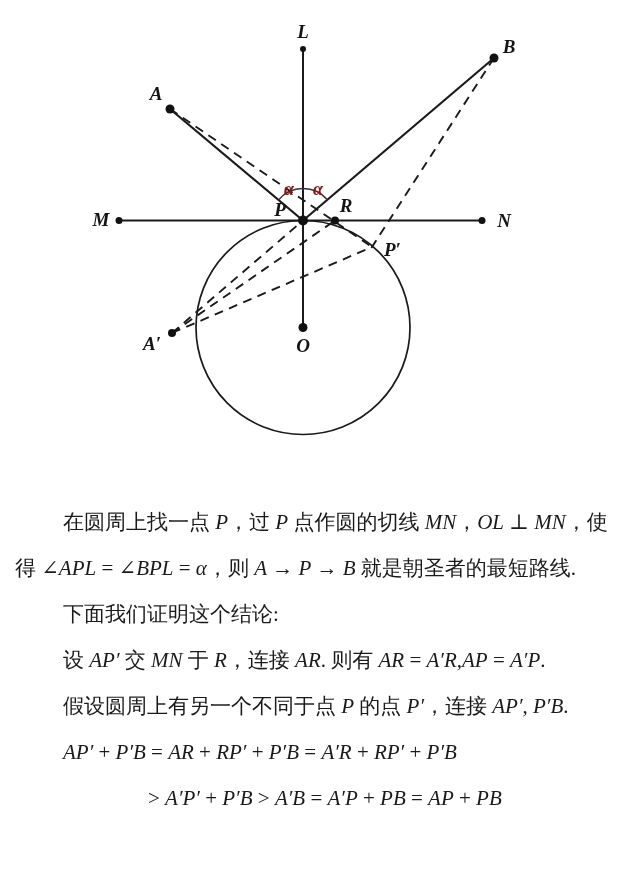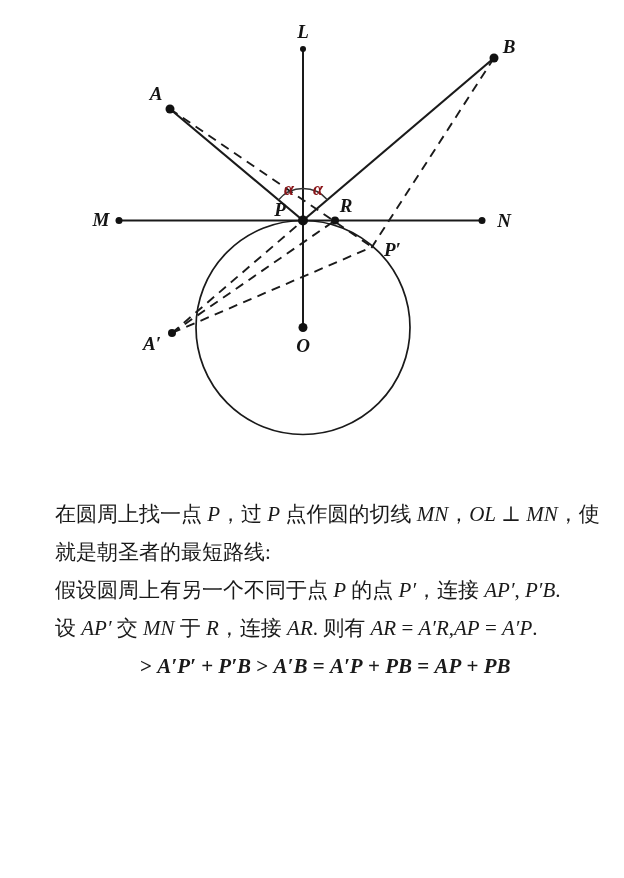--- a/index.html
+++ b/index.html
@@ -10,23 +10,23 @@
   .fig{position:absolute;left:0;top:0;}
   .lbl{
     font-family:"Liberation Serif","DejaVu Serif",serif;
     font-style:italic;font-weight:700;font-size:19px;fill:#141414;
   }
   .alpha-lbl{
     font-family:"Liberation Serif","DejaVu Serif",serif;
     font-style:italic;font-weight:700;font-size:18px;
   }
   .proof{position:absolute;left:7px;top:495px;width:612px;}
-  .proof p{margin:0;font-size:21px;line-height:38px;white-space:nowrap;}
+  .proof p{margin:8px;font-size:21px;line-height:38px;white-space:nowrap;}
   .ind1{padding-left:48px;}
-  .ind2{padding-left:133px;font-weight:bold;}
+  .ind2{padding-left:133px;}
   .it{font-style:italic;}
 </style>
 </head>
 <body>
 
 <div class="page">
 
   <svg class="fig" width="624" height="478" viewBox="0 0 624 478">
 
     <circle cx="303" cy="327.5" r="107" fill="none" stroke="#1a1a1a" stroke-width="1.7"></circle>
@@ -68,19 +68,21 @@
     <text class="lbl" x="384" y="256" text-anchor="start">P′</text>
     <text class="lbl" x="152" y="350" text-anchor="middle">A′</text>
     <text class="lbl" x="303" y="352" text-anchor="middle">O</text>
 
     <text class="alpha-lbl" x="289" y="195" text-anchor="middle" fill="#8a1418">α</text>
     <text class="alpha-lbl" x="318" y="195" text-anchor="middle" fill="#8a1418">α</text>
   </svg>
 
   <div class="proof">
     <p class="ind1"><span>在圆周上找一点 </span><span class="it">P</span><span>，过 </span><span class="it">P</span><span> 点作圆的切线 </span><span class="it">MN</span><span>，</span><span class="it">OL</span><span> ⊥ </span><span class="it">MN</span><span>，使</span></p>
-    <p class="ind1"><span>就是朝圣者的最短路线:</span></p>
+    <p><span>得 ∠</span><span class="it">APL</span><span> = ∠</span><span class="it">BPL</span><span> = </span><span class="it">α</span><span>，则 </span><span class="it">A</span><span> → </span><span class="it">P</span><span> → </span><span class="it">B</span><span> 就是朝圣者的最短路线.</span></p>
+    <p class="ind1"><span>下面我们证明这个结论:</span></p>
+    <p class="ind1"><span>设 </span><span class="it">AP′</span><span> 交 </span><span class="it">MN</span><span> 于 </span><span class="it">R</span><span>，连接 </span><span class="it">AR</span><span>. 则有 </span><span class="it">AR</span><span> = </span><span class="it">A′R</span><span>,</span><span class="it">AP</span><span> = </span><span class="it">A′P</span><span>.</span></p>
     <p class="ind1"><span>假设圆周上有另一个不同于点 </span><span class="it">P</span><span> 的点 </span><span class="it">P′</span><span>，连接 </span><span class="it">AP′</span><span>, </span><span class="it">P′B</span><span>.</span></p>
-    <p class="ind1"><span>设 </span><span class="it">AP′</span><span> 交 </span><span class="it">MN</span><span> 于 </span><span class="it">R</span><span>，连接 </span><span class="it">AR</span><span>. 则有 </span><span class="it">AR</span><span> = </span><span class="it">A′R</span><span>,</span><span class="it">AP</span><span> = </span><span class="it">A′P</span><span>.</span></p>
+    <p class="ind1"><span class="it">AP′</span><span> + </span><span class="it">P′B</span><span> = </span><span class="it">AR</span><span> + </span><span class="it">RP′</span><span> + </span><span class="it">P′B</span><span> = </span><span class="it">A′R</span><span> + </span><span class="it">RP′</span><span> + </span><span class="it">P′B</span></p>
     <p class="ind2"><span>&gt; </span><span class="it">A′P′</span><span> + </span><span class="it">P′B</span><span> &gt; </span><span class="it">A′B</span><span> = </span><span class="it">A′P</span><span> + </span><span class="it">PB</span><span> = </span><span class="it">AP</span><span> + </span><span class="it">PB</span></p>
   </div>
 
 </div>
 
 </body></html>

